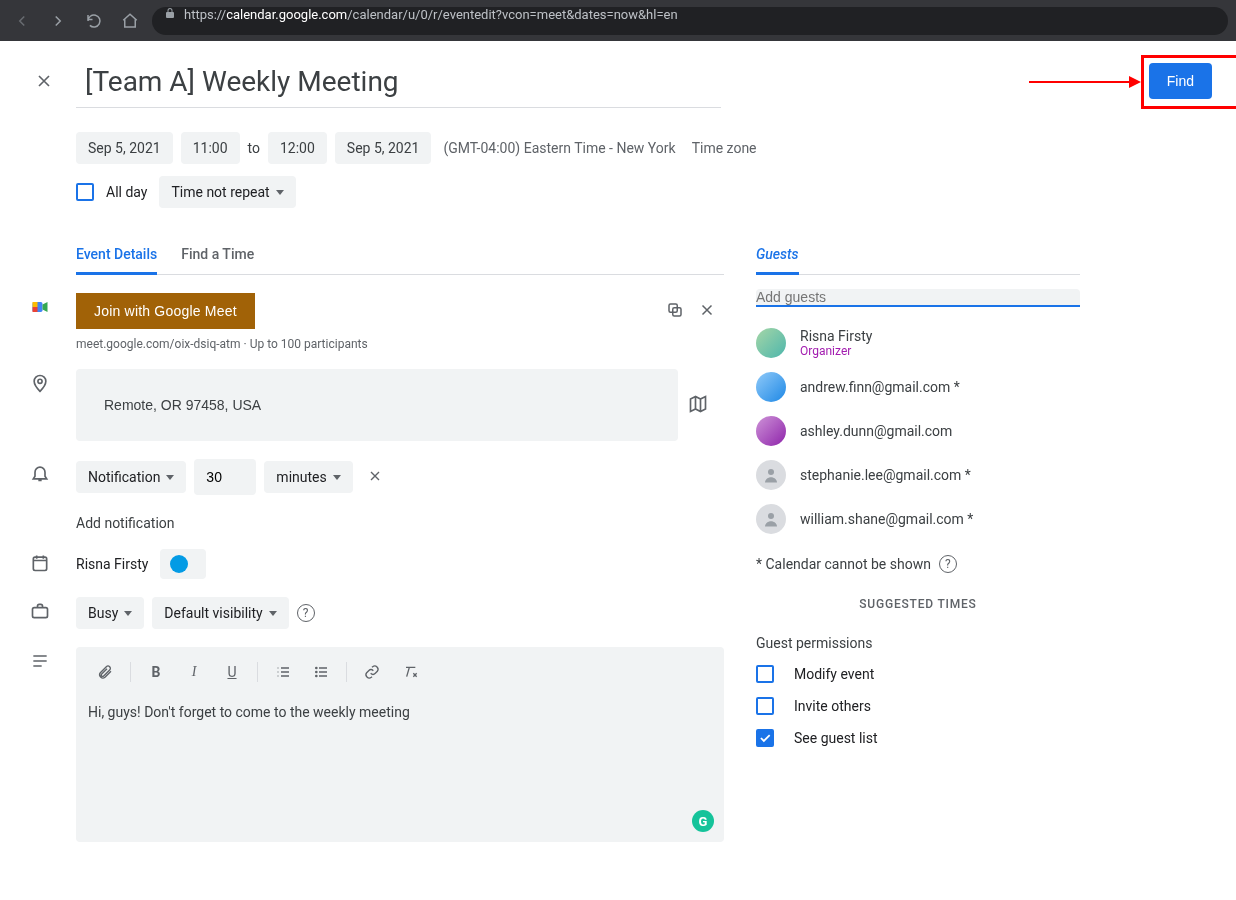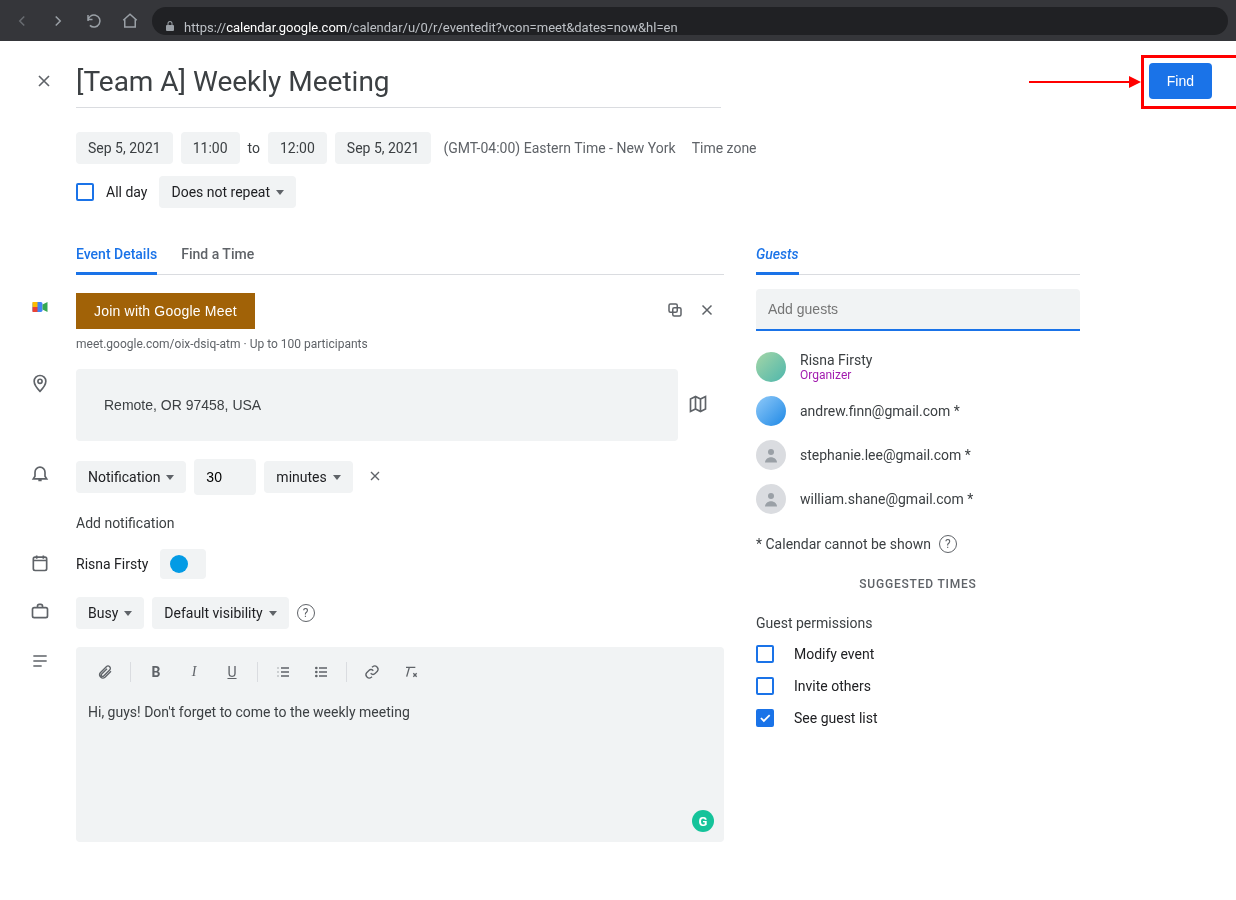--- a/index.html
+++ b/index.html
@@ -3,27 +3,27 @@
 <meta charset="utf-8">
 <style>
 * { box-sizing: border-box; margin: 0; padding: 0; }
 body { font-family: 'Google Sans', Roboto, Arial, sans-serif; font-size: 14px; color: #202124; background: #fff; }
 
 
 .browser-bar { background: #35363a; height: 41px; display: flex; align-items: center; padding: 0 8px; gap: 8px; }
 .nav-btn { width: 28px; height: 28px; display: flex; align-items: center; justify-content: center; color: #9aa0a6; cursor: pointer; }
 .nav-btn.disabled { opacity: 0.5; }
 .nav-btn svg { width: 18px; height: 18px; stroke: currentColor; fill: none; stroke-width: 2; }
-.url-bar { flex: 1; background: #202124; border-radius: 14px; height: 28px; display: flex; align-items: flex-end; padding: 0 12px; color: #bdc1c6; font-size: 13px; gap: 8px; }
+.url-bar { flex: 1; background: #202124; border-radius: 14px; height: 28px; display: flex; align-items: flex-start; padding: 0 12px; color: #bdc1c6; font-size: 13px; gap: 8px; }
 .url-bar .lock { color: #9aa0a6; }
 .url-bar .domain { color: #fff; }
 
 
 .page { padding: 20px 24px; }
-.header-row { display: flex; align-items: center; gap: 12px; }
+.header-row { display: flex; align-items: center; gap: 21px; }
 .close-btn { width: 40px; height: 40px; display: flex; align-items: center; justify-content: center; color: #5f6368; cursor: pointer; }
 .title { font-size: 28px; font-weight: 400; color: #3c4043; flex-basis: 640px; }
 .title-underline { border-bottom: 1px solid #dadce0; margin-left: 52px; width: 645px; margin-top: 6px; }
 
 .save-area { position: relative; margin-left: auto; }
 .save-highlight { border: 3px solid #ff0000; padding: 8px 14px; display: inline-block; position: absolute; left: -8px; top: -8px; width: 104px; height: 54px; }
 .save-btn { background: #1a73e8; color: #fff; border: none; border-radius: 4px; padding: 10px 18px; font-size: 14px; font-weight: 500; cursor: pointer; }
 .arrow-annot { position: absolute; left: -120px; top: 18px; width: 110px; height: 2px; background: #ff0000; }
 .arrow-annot::after { content: ''; position: absolute; right: -2px; top: -5px; border-left: 12px solid #ff0000; border-top: 6px solid transparent; border-bottom: 6px solid transparent; }
 
@@ -74,21 +74,21 @@
 .color-chip { background: #f1f3f4; border-radius: 4px; padding: 6px 10px; display: inline-flex; align-items: center; gap: 8px; cursor: pointer; }
 .color-dot { width: 18px; height: 18px; border-radius: 50%; }
 
 .editor { background: #f1f3f4; border-radius: 4px; width: 648px; min-height: 195px; position: relative; }
 .toolbar { display: flex; align-items: center; padding: 8px 12px; gap: 4px; border-bottom: 1px solid #f1f3f4; }
 .toolbar .tbtn { width: 34px; height: 34px; display: flex; align-items: center; justify-content: center; color: #5f6368; cursor: pointer; font-size: 14px; }
 .toolbar .sep { width: 1px; height: 20px; background: #dadce0; margin: 0 4px; }
 .editor-body { padding: 6px 12px 12px 12px; font-size: 14px; color: #3c4043; }
 .grammarly { position: absolute; right: 10px; bottom: 10px; width: 22px; height: 22px; background: #15c39a; border-radius: 50%; color: #fff; display: flex; align-items: center; justify-content: center; font-size: 13px; font-weight: 700; }
 
-.guest-input { background: #f1f3f4; border: none; border-bottom: 2px solid #1a73e8; padding: 12px; width: 100%; font-size: 14px; border-radius: 4px 4px 0 0; margin-top: 14px; }
+.guest-input { background: #f1f3f4; border: none; border-bottom: 2px solid #1a73e8; width: 100%; font-size: 14px; border-radius: 4px 4px 0 0; margin-top: 14px; }
 .guest-list { margin-top: 14px; }
 .guest-item { display: flex; align-items: center; gap: 14px; padding: 7px 0; }
 .avatar { width: 30px; height: 30px; border-radius: 50%; background: #e0e0e0; display: flex; align-items: center; justify-content: center; overflow: hidden; }
 .avatar.empty { background: #dadce0; }
 .avatar.empty svg { width: 18px; height: 18px; fill: #9aa0a6; }
 .guest-info { display: flex; flex-direction: column; }
 .guest-email { font-size: 14px; color: #3c4043; }
 .guest-role { font-size: 12px; color: #a21caf; }
 .warn-row { display: flex; align-items: center; gap: 8px; margin-top: 14px; color: #3c4043; }
 .help-circ { width: 18px; height: 18px; border: 1.5px solid #5f6368; border-radius: 50%; color: #5f6368; display: inline-flex; align-items: center; justify-content: center; font-size: 12px; }
@@ -155,21 +155,21 @@
     <span class="chip">12:00</span>
     <span class="chip">Sep 5, 2021</span>
     <span class="tz-label">(GMT-04:00) Eastern Time - New York</span>
     <span class="tz-link">Time zone</span>
   </div>
 
   <div class="allday-row">
     <span class="checkbox blue"></span>
     <span>All day</span>
     <span class="dropdown">
-        <span>Does not repeat</span>
+        <span>Time not repeat</span>
         <span class="caret"></span>
       </span>
   </div>
 
   <div class="columns">
     <div class="left-col">
       <div class="tabs">
         <div class="tab active">Event Details</div>
         <div class="tab">Find a Time</div>
       </div>
@@ -340,20 +340,26 @@
               <div class="guest-role">Organizer</div>
             </div>
           </div>
           <div class="guest-item">
             <div class="avatar" style="background: linear-gradient(135deg, rgb(144, 202, 249), rgb(30, 136, 229));"></div>
             <div class="guest-info">
               <div class="guest-email">andrew.finn@gmail.com *</div>
             </div>
           </div>
           <div class="guest-item">
+            <div class="avatar" style="background: linear-gradient(135deg, rgb(206, 147, 216), rgb(142, 36, 170));"></div>
+            <div class="guest-info">
+              <div class="guest-email">ashley.dunn@gmail.com</div>
+            </div>
+          </div>
+          <div class="guest-item">
             <div class="avatar empty">
               <svg viewBox="0 0 24 24">
                 <circle cx="12" cy="8" r="4"></circle>
                 <path d="M4 22c0-4 4-7 8-7s8 3 8 7z"></path>
               </svg>
             </div>
             <div class="guest-info">
               <div class="guest-email">stephanie.lee@gmail.com *</div>
             </div>
           </div>

